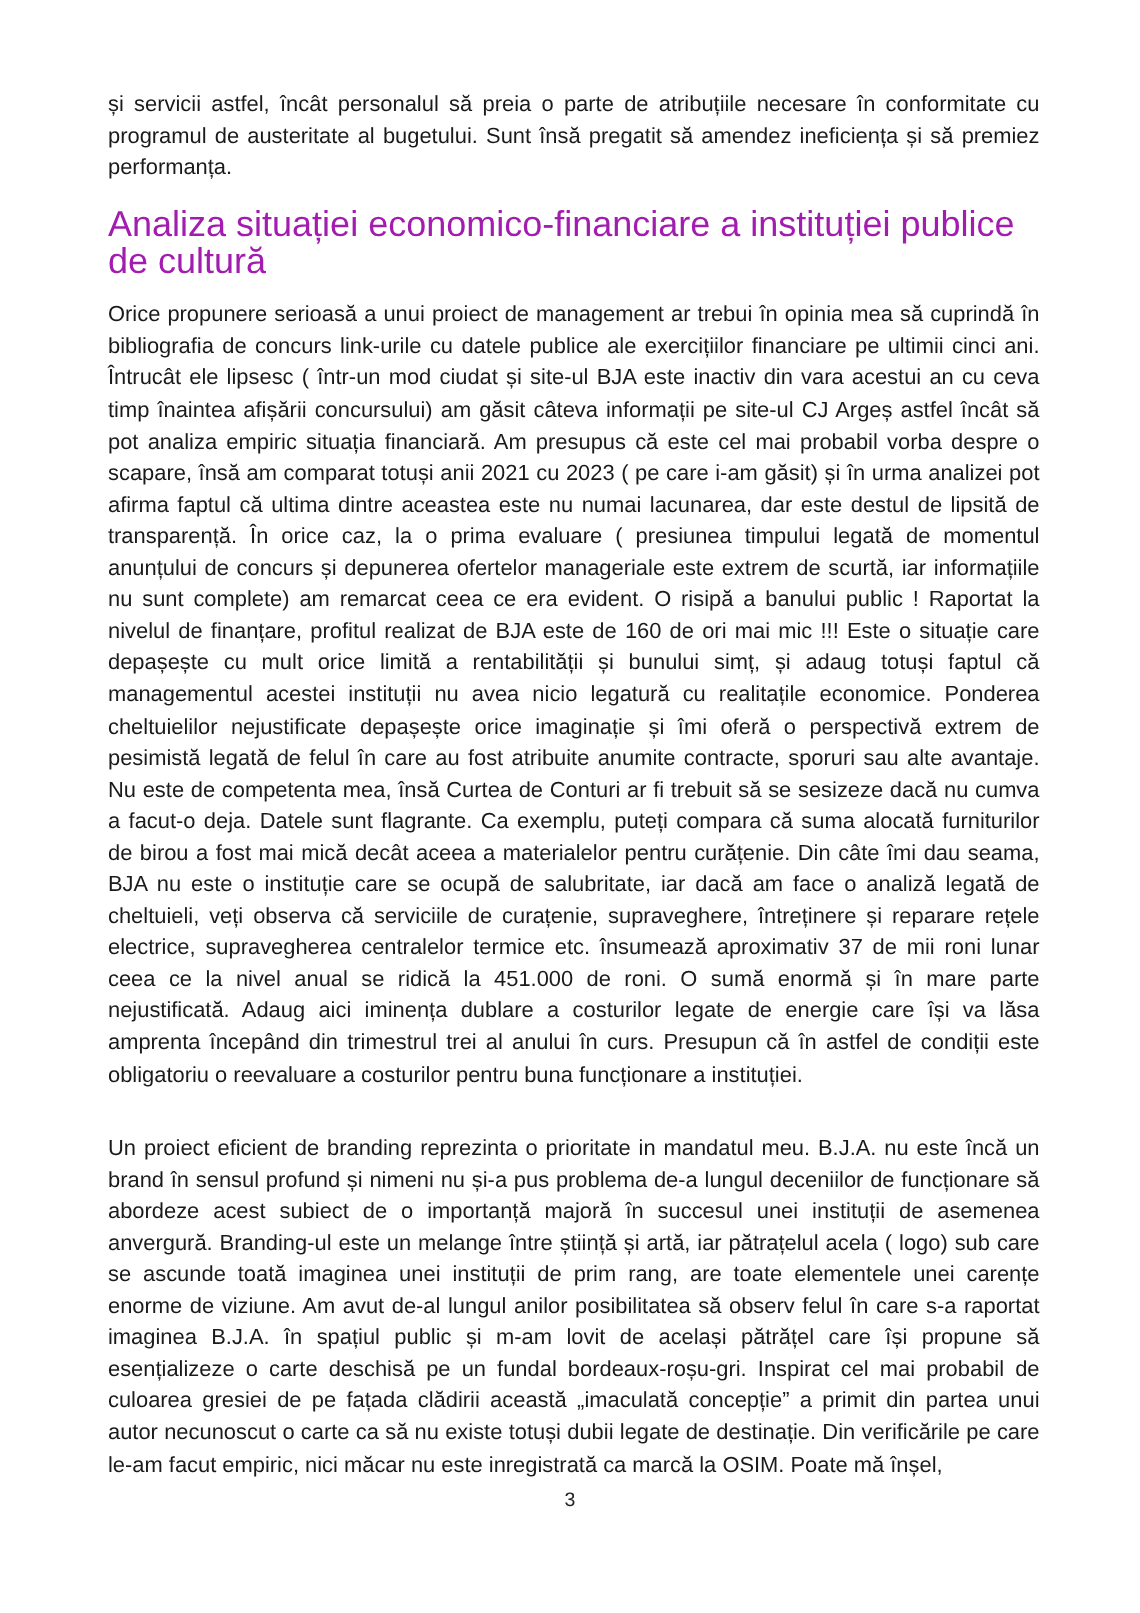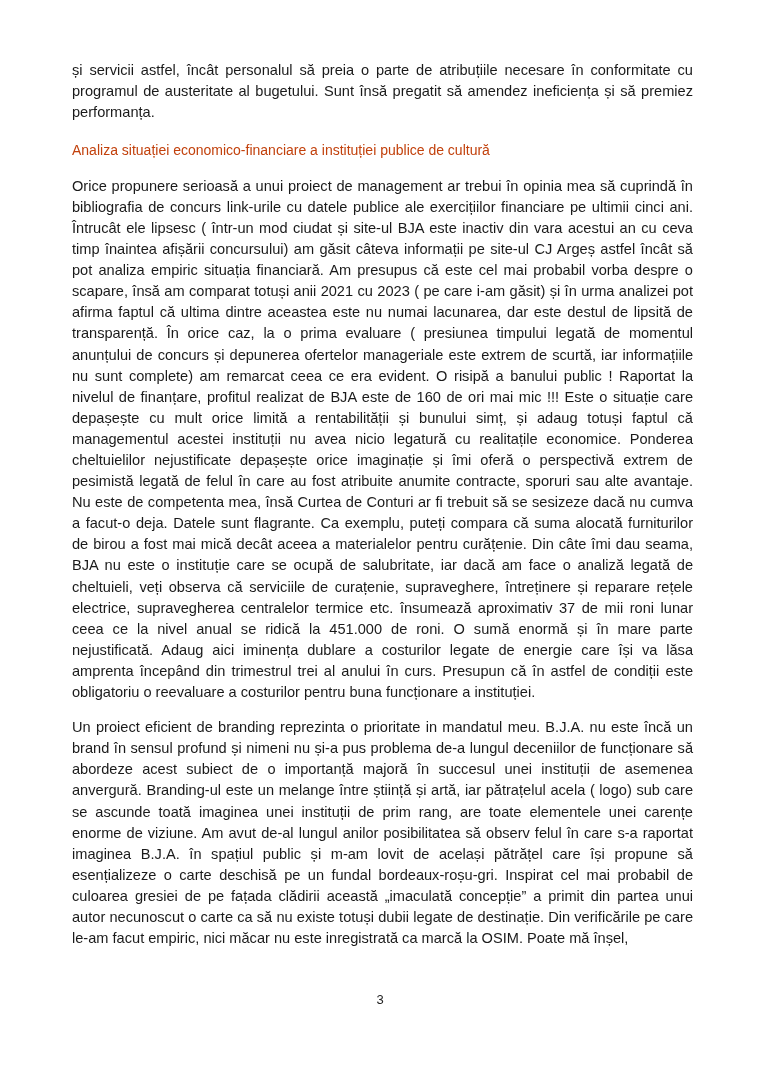--- a/index.html
+++ b/index.html
@@ -5,23 +5,23 @@
     html, body { margin: 0; padding: 0; background: #ffffff; }
     body { width: 760px; height: 1075px; position: relative; overflow: hidden; }
     .page {
       position: absolute; left: 72px; top: 60px; width: 621px;
       font-family: Liberation Sans, sans-serif; color: #1a1a1a;
       font-size: 14.6px; line-height: 21.1px;
     }
     .para { text-align: justify; margin: 0; }
     .para.first { margin-bottom: 15px; }
     .heading {
-      font-size: 14px; line-height: 24.5px; margin: 0 0 13px 0; font-weight: normal; color: #c2410c;
+      font-size: 24px; line-height: 24.5px; margin: 0 0 13px 0; font-weight: normal; color: #a21caf;
     }
-    .para.mid { margin-bottom: 14px; }
+    .para.mid { margin-bottom: 28px; }
     .heading.h2 { margin-top: 0; }
     .page-number {
       position: absolute; top: 992px; left: 0; width: 760px; text-align: center;
       font-family: "Liberation Sans", sans-serif; font-size: 13px; color: #222;
     }
   </style>
 </head>
 <body>
 
 <div class="page">

